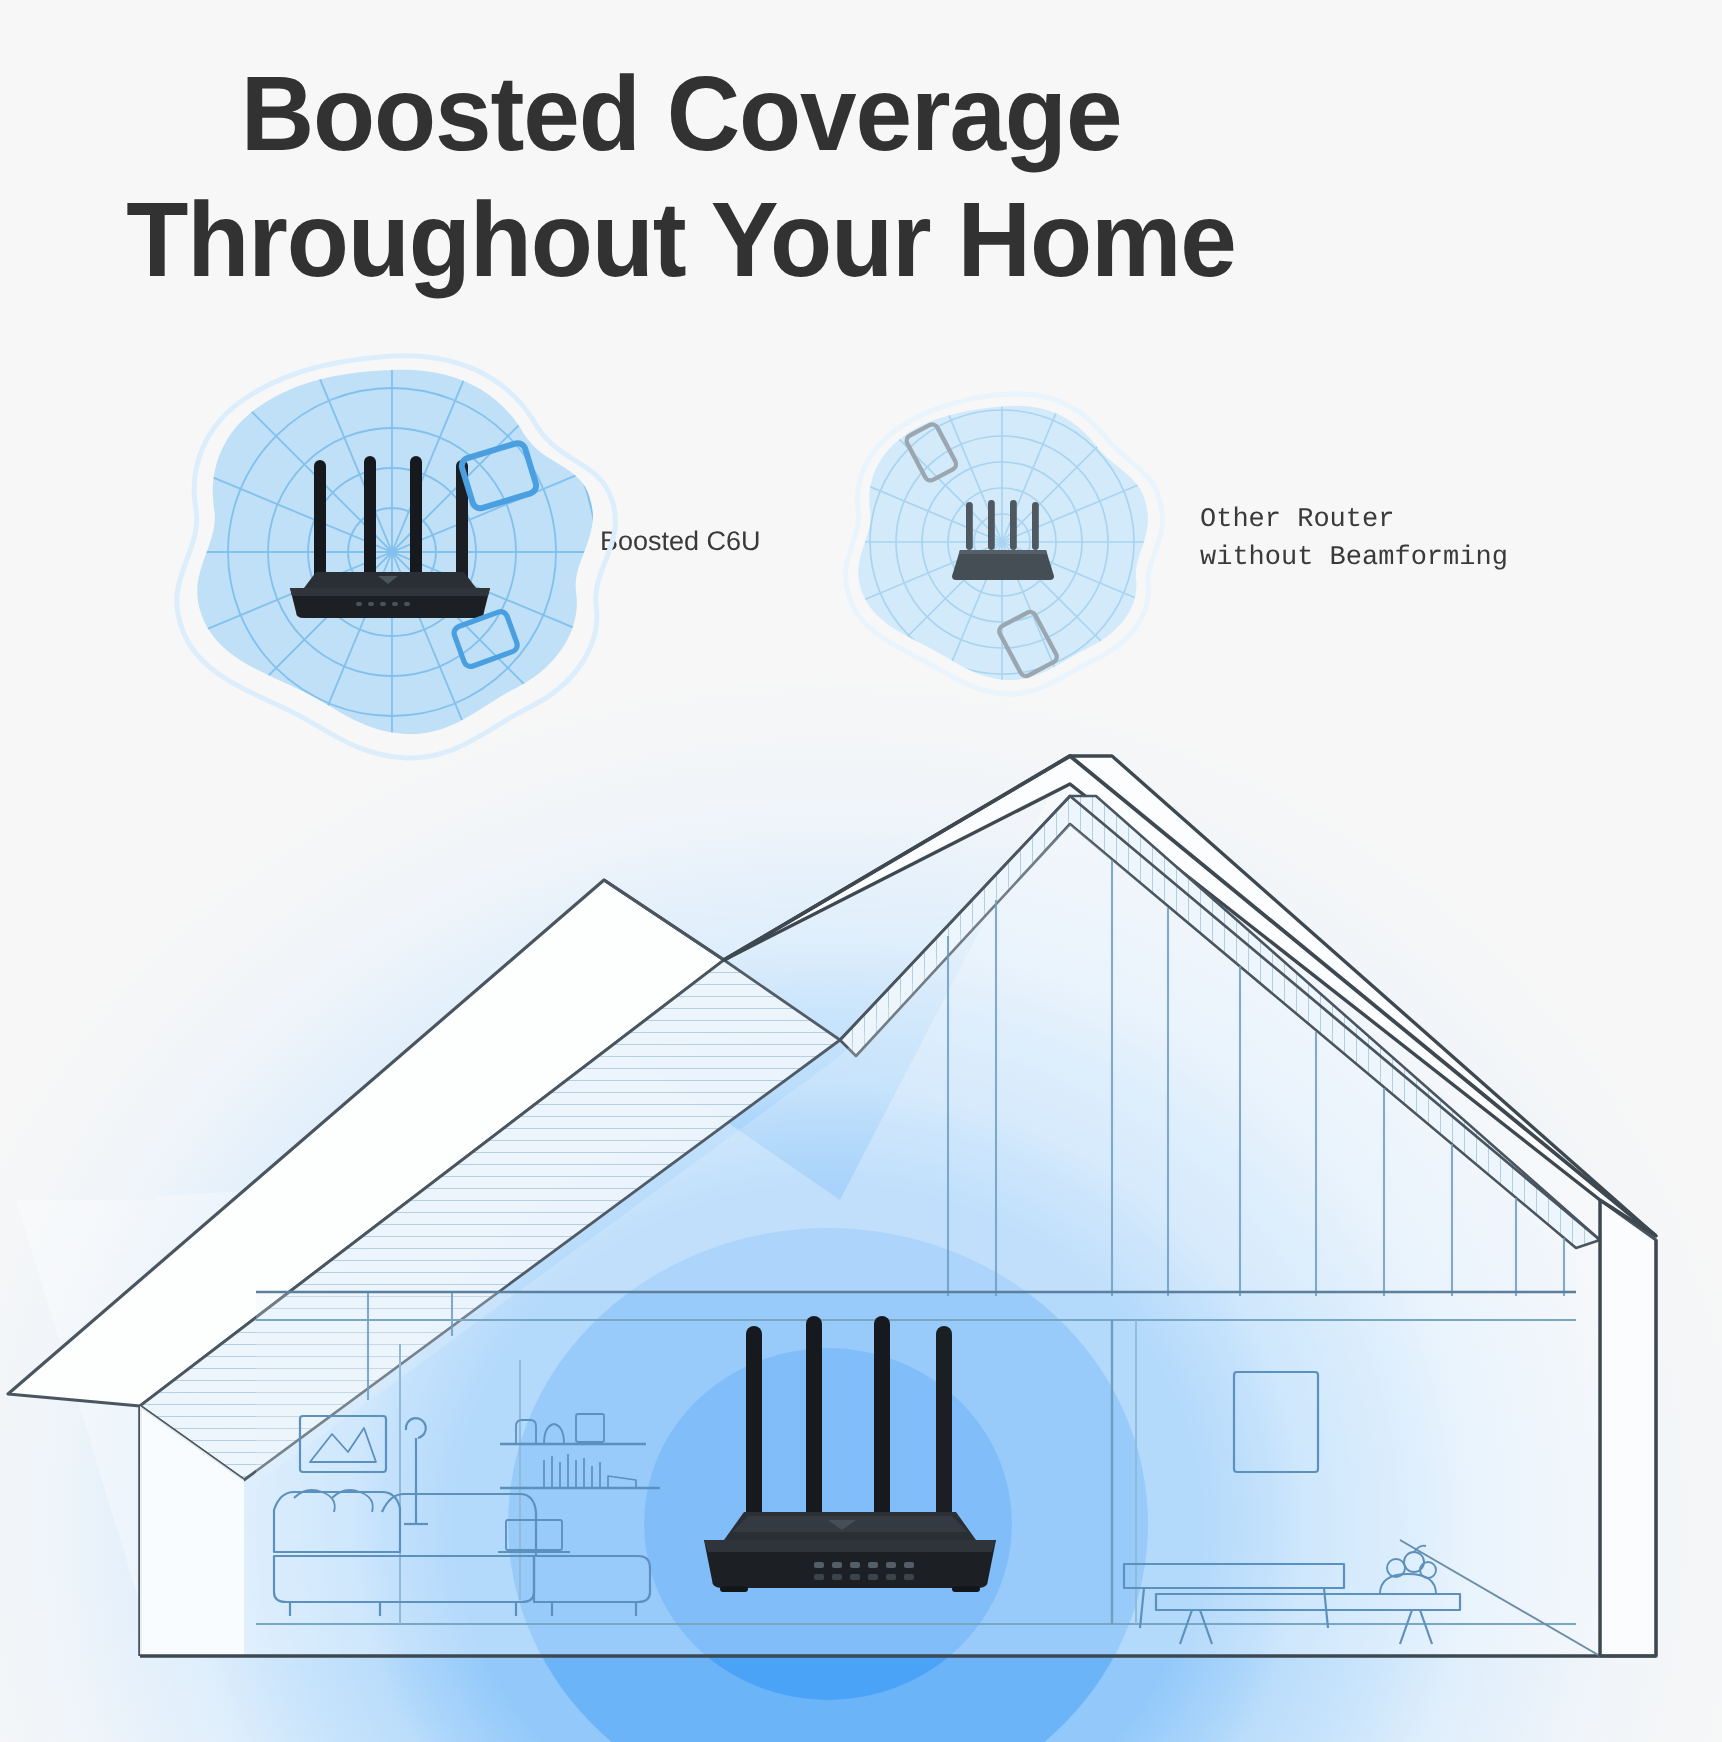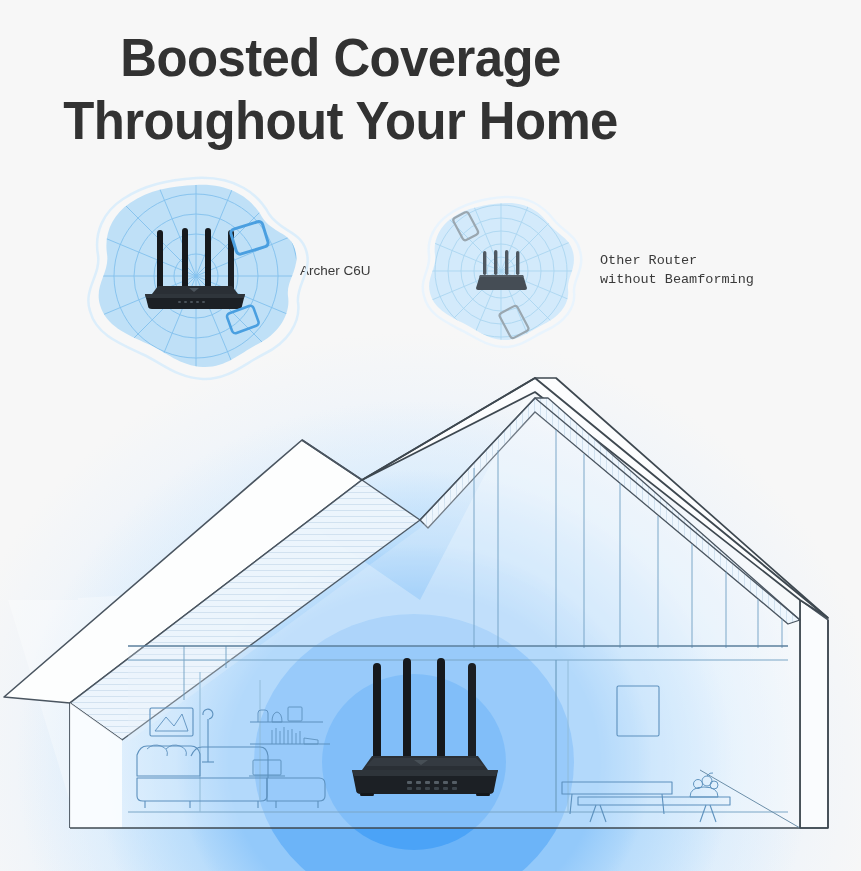--- a/index.html
+++ b/index.html
@@ -42,21 +42,21 @@
 </head>
 <body style="background: rgb(247, 247, 247);">
 
 <div id="stage">
 
   <div class="headline">
     <span class="l1">Boosted Coverage</span>
     <span class="l2">Throughout Your Home</span>
   </div>
 
-  <div class="cmp-label" id="label-archer">Archer C6U</div>
+  <div class="cmp-label" id="label-archer">Boosted C6U</div>
 
   <div class="cmp-label" id="label-other">Other Router
 without Beamforming</div>
 
   <svg class="art" viewBox="0 0 861 871" xmlns="http://www.w3.org/2000/svg">
     <defs>
 
       <clipPath id="clipBlobL">
         <path d="M196,185 C231,183 252,199 262,217 C272,233 290,232 295,249
                  C301,268 286,280 288,296 C291,315 278,334 258,344

